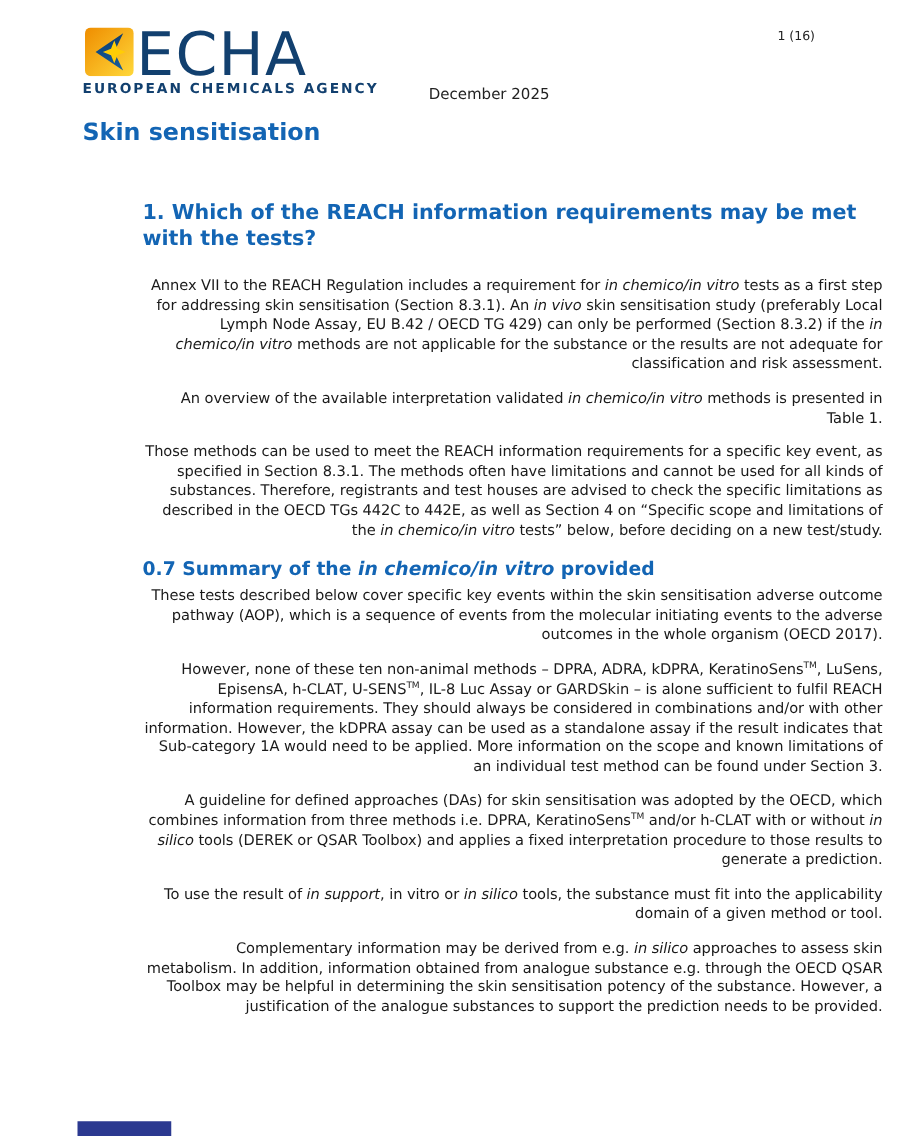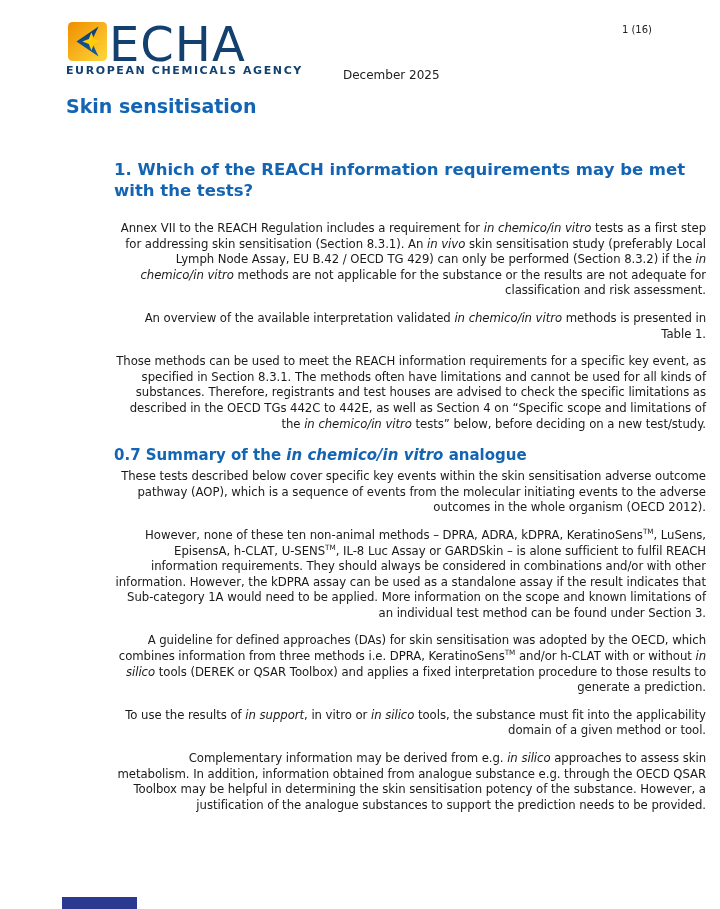--- a/index.html
+++ b/index.html
@@ -99,22 +99,22 @@
 
 <div class="doc-title">Skin sensitisation</div>
 
 <div class="content">
   <h1>1. Which of the REACH information requirements may be met with the tests?</h1>
 
   <p><span>Annex VII to the REACH Regulation includes a requirement for </span><span style="font-style: italic;">in chemico/in vitro</span><span> tests as a first step for addressing skin sensitisation (Section 8.3.1). An </span><span style="font-style: italic;">in vivo</span><span> skin sensitisation study (preferably Local Lymph Node Assay, EU B.42 / OECD TG 429) can only be performed (Section 8.3.2) if the </span><span style="font-style: italic;">in chemico/in vitro</span><span> methods are not applicable for the substance or the results are not adequate for classification and risk assessment.</span></p>
   <p><span>An overview of the available interpretation validated </span><span style="font-style: italic;">in chemico/in vitro</span><span> methods is presented in Table 1.</span></p>
   <p><span>Those methods can be used to meet the REACH information requirements for a specific key event, as specified in Section 8.3.1. The methods often have limitations and cannot be used for all kinds of substances. Therefore, registrants and test houses are advised to check the specific limitations as described in the OECD TGs 442C to 442E, as well as Section 4 on “Specific scope and limitations of the </span><span style="font-style: italic;">in chemico/in vitro</span><span> tests” below, before deciding on a new test/study.</span></p>
 
-  <h2><span>0.7 Summary of the </span><span style="font-style: italic;">in chemico/in vitro</span><span> analogue</span></h2>
+  <h2><span>0.7 Summary of the </span><span style="font-style: italic;">in chemico/in vitro</span><span> provided</span></h2>
 
-  <p><span>These tests described below cover specific key events within the skin sensitisation adverse outcome pathway (AOP), which is a sequence of events from the molecular initiating events to the adverse outcomes in the whole organism (OECD 2012).</span></p>
+  <p><span>These tests described below cover specific key events within the skin sensitisation adverse outcome pathway (AOP), which is a sequence of events from the molecular initiating events to the adverse outcomes in the whole organism (OECD 2017).</span></p>
   <p><span>However, none of these ten non-animal methods – DPRA, ADRA, kDPRA, KeratinoSens</span><sup>TM</sup><span>, LuSens, EpisensA, h-CLAT, U-SENS</span><sup>TM</sup><span>, IL-8 Luc Assay or GARDSkin – is alone sufficient to fulfil REACH information requirements. They should always be considered in combinations and/or with other information. However, the kDPRA assay can be used as a standalone assay if the result indicates that Sub-category 1A would need to be applied. More information on the scope and known limitations of an individual test method can be found under Section 3.</span></p>
   <p><span>A guideline for defined approaches (DAs) for skin sensitisation was adopted by the OECD, which combines information from three methods i.e. DPRA, KeratinoSens</span><sup>TM</sup><span> and/or h-CLAT with or without </span><span style="font-style: italic;">in silico</span><span> tools (DEREK or QSAR Toolbox) and applies a fixed interpretation procedure to those results to generate a prediction.</span></p>
-  <p><span>To use the results of </span><span style="font-style: italic;">in support</span><span>, </span><span style="">in vitro</span><span> or </span><span style="font-style: italic;">in silico</span><span> tools, the substance must fit into the applicability domain of a given method or tool.</span></p>
+  <p><span>To use the result of </span><span style="font-style: italic;">in support</span><span>, </span><span style="">in vitro</span><span> or </span><span style="font-style: italic;">in silico</span><span> tools, the substance must fit into the applicability domain of a given method or tool.</span></p>
   <p><span>Complementary information may be derived from e.g. </span><span style="font-style: italic;">in silico</span><span> approaches to assess skin metabolism. In addition, information obtained from analogue substance e.g. through the OECD QSAR Toolbox may be helpful in determining the skin sensitisation potency of the substance. However, a justification of the analogue substances to support the prediction needs to be provided.</span></p>
 </div>
 
 <div class="footer-bar"></div>
 
 </body></html>

